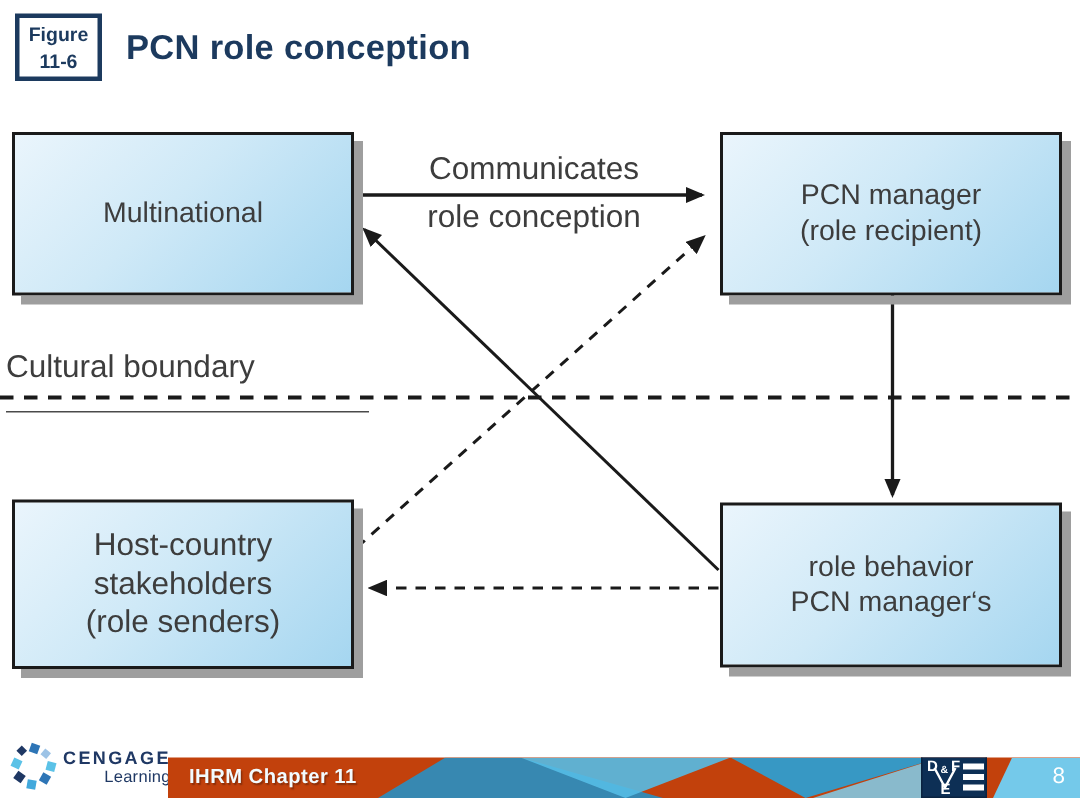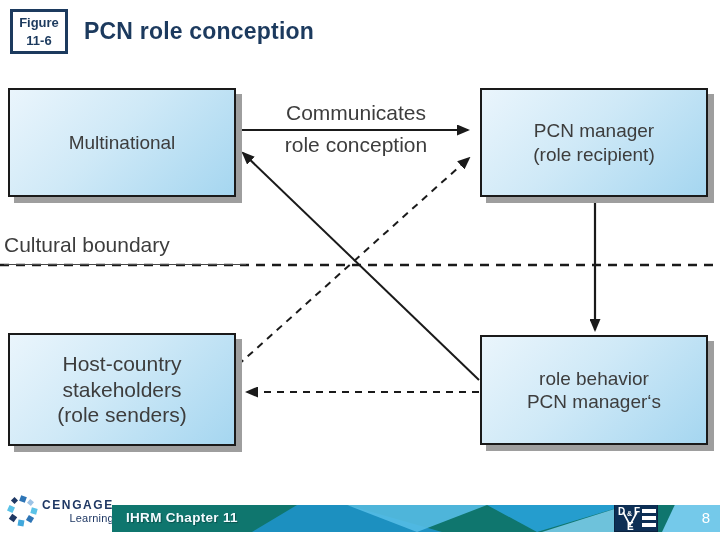--- a/index.html
+++ b/index.html
@@ -36,35 +36,35 @@
 
   .mid-label {
     position:absolute; left:246px; width:220px; text-align:center;
     font-size:21px; color:#3d3d3d;
   }
   .mid-label.top { top:101px; }
   .mid-label.bottom { top:133px; }
 
   .boundary-label {
     position:absolute; left:4px; top:233px; width:242px;
-    font-size:21px; color:#3d3d3d; padding-bottom:7px;
+    font-size:21px; color:#3d3d3d; padding-bottom:17px;
     border-bottom:1.5px solid #4a4a4a;
   }
 
   
   .cengage { position:absolute; left:8px; top:494px; width:104px; height:40px; }
   .cengage-mark { position:absolute; left:0; top:2px; width:30px; height:32px; }
   .cengage-mark span { position:absolute; display:block; }
   .cengage-text { position:absolute; left:34px; top:4px; color:#1f3864; }
   .cengage-name { font-size:12px; font-weight:bold; letter-spacing:1.6px; }
   .cengage-sub  { font-size:11px; margin-top:0; letter-spacing:0.2px;text-align:right; }
 
   .footer-bar {
     position:absolute; left:112px; top:505px; width:608px; height:27px;
-    background:#0f766e; overflow:hidden;
+    background:#c2410c; overflow:hidden;
   }
   .footer-bar svg { position:absolute; left:0; top:0; }
   .chapter-label {
     position:absolute; left:14px; top:5px; font-size:13.5px; font-weight:bold;
     color:#f2fbff; text-shadow:1px 1px 1px rgba(0,0,0,0.3); letter-spacing:0.3px;
   }
   .page-facet {
     position:absolute; right:0; top:0; width:58px; height:27px; background:#74c9ea;
     clip-path:polygon(22% 0, 100% 0, 100% 100%, 0% 100%);
   }

